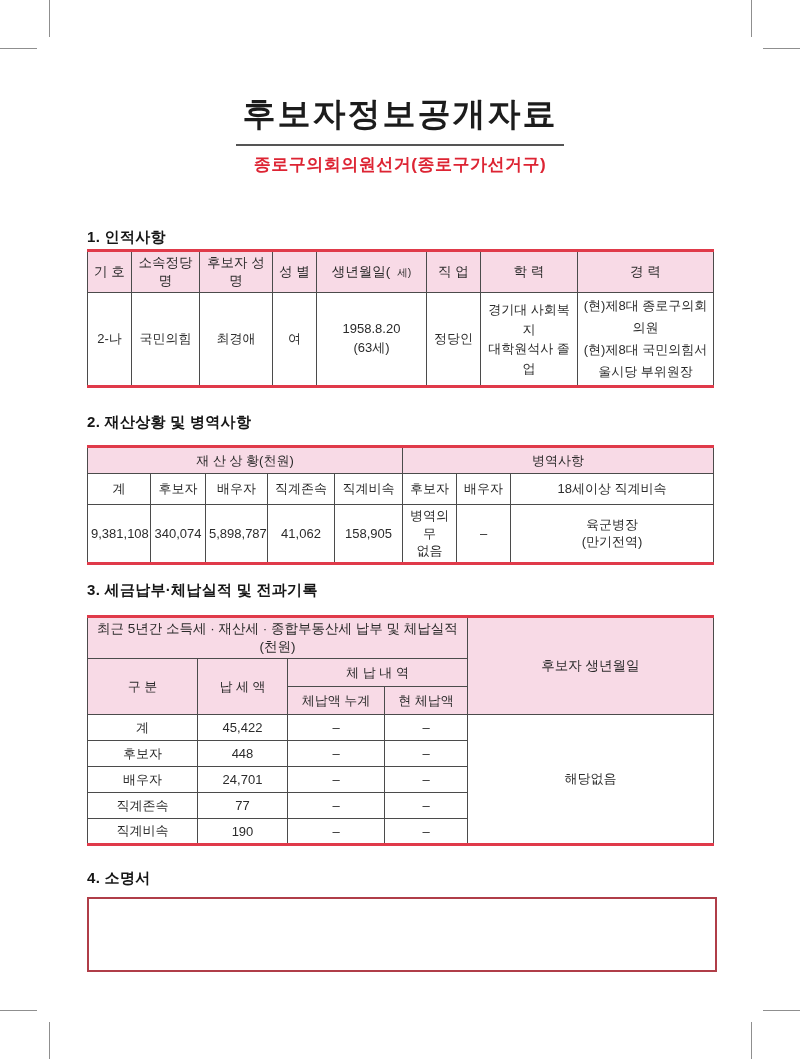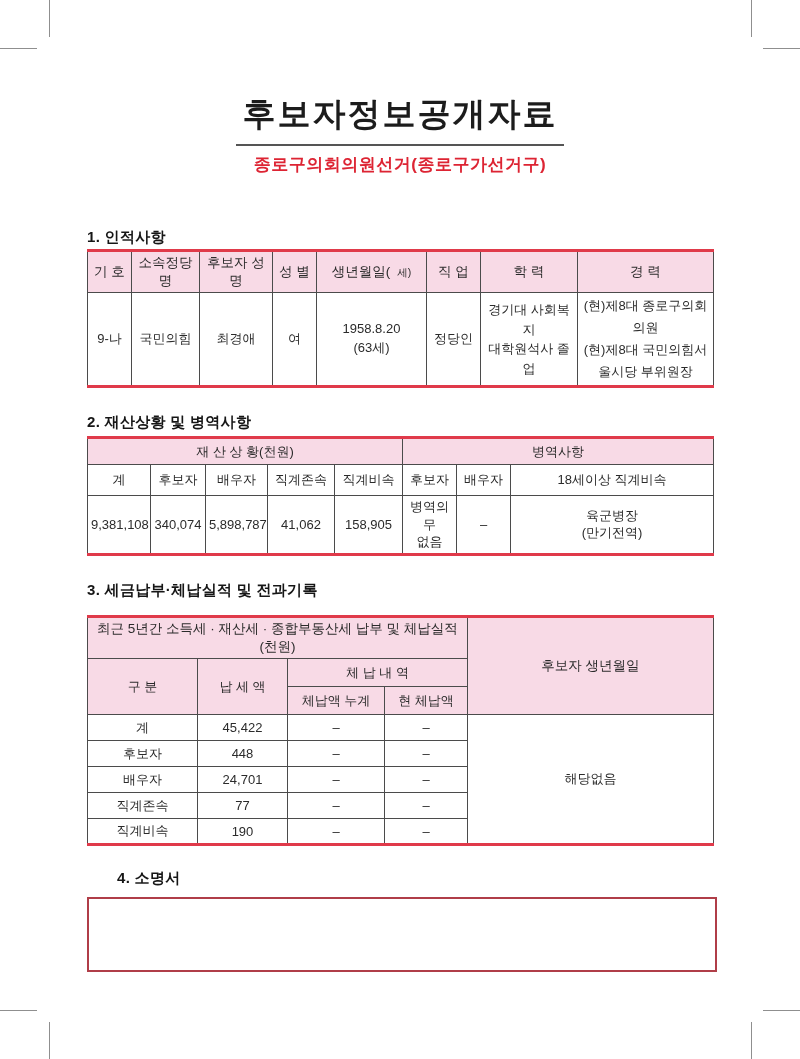--- a/index.html
+++ b/index.html
@@ -29,30 +29,30 @@
 
   .content{position:absolute;left:87px;top:0;width:626px;}
   .abs{position:absolute;left:0;width:100%;}
 
   .title-block{top:92px;text-align:center;}
   .doc-title{margin:0;font-size:33px;font-weight:bold;letter-spacing:2px;color:#1c1c1c;}
   .title-underline{width:328px;height:2px;background:#555;margin:7px auto 0 auto;}
   .doc-subtitle{margin:7px 0 15px 0;font-size:17px;font-weight:bold;color:var(--subtitle_red);letter-spacing:0.5px;}
 
   .section-heading{margin:0;font-size:15px;font-weight:bold;color:#161616;letter-spacing:0.3px;}
-  .sec1{top:228px;} .sec2{top:413px;} .sec3{top:581px;} .sec4{top:869px;margin-left:30px;}
+  .sec1{top:228px;} .sec2{top:413px;} .sec3{top:581px;} .sec4{top:869px;}
 
   .tbl{border-collapse:collapse;table-layout:fixed;width:626px;
        border-top:3px solid var(--accent_red);border-bottom:3px solid var(--accent_red);}
   .tbl td,.tbl th{border:1px solid var(--line_gray);font-weight:normal;text-align:center;
        vertical-align:middle;font-size:13px;color:var(--text_dark);padding:2px 3px;
        overflow:hidden;}
   .pink{background:var(--header_pink);}
   .preline{white-space:pre-line;margin-top:28px;}
-  .t1{top:249px;} .t2{top:436px;} .t3{top:615px;}
+  .t1{top:249px;} .t2{top:445px;} .t3{top:615px;}
 
   .t1 .hdr-row{height:35px;}
   .t1 .data-row{height:91px;}
   .t1 .hdr-row th{font-size:13.5px;}
   .small-label{font-size:10.5px;margin-left:7px;}
   .cell-education{font-size:12.5px;line-height:1.5;}
   .cell-career{text-align:left;font-size:12px;line-height:1.7;padding-left:6px;padding-right:4px;}
   .cell-birth{line-height:1.45;}
 
   .t2 .grp-row{height:27px;}
@@ -107,21 +107,21 @@
         <th class="pink">기 호</th>
         <th class="pink">소속정당명</th>
         <th class="pink">후보자 성명</th>
         <th class="pink">성 별</th>
         <th class="pink"><span>생년월일(</span><span class="small-label">세)</span></th>
         <th class="pink">직 업</th>
         <th class="pink">학 력</th>
         <th class="pink">경 력</th>
       </tr>
       <tr class="data-row">
-        <td>9-나</td>
+        <td>2-나</td>
         <td>국민의힘</td>
         <td>최경애</td>
         <td>여</td>
         <td class="preline cell-birth">1958.8.20
 (63세)</td>
         <td>정당인</td>
         <td class="preline cell-education">경기대 사회복지
 대학원석사 졸업</td>
         <td class="preline cell-career">(현)제8대 종로구의회의원
 (현)제8대 국민의힘서울시당 부위원장</td>

